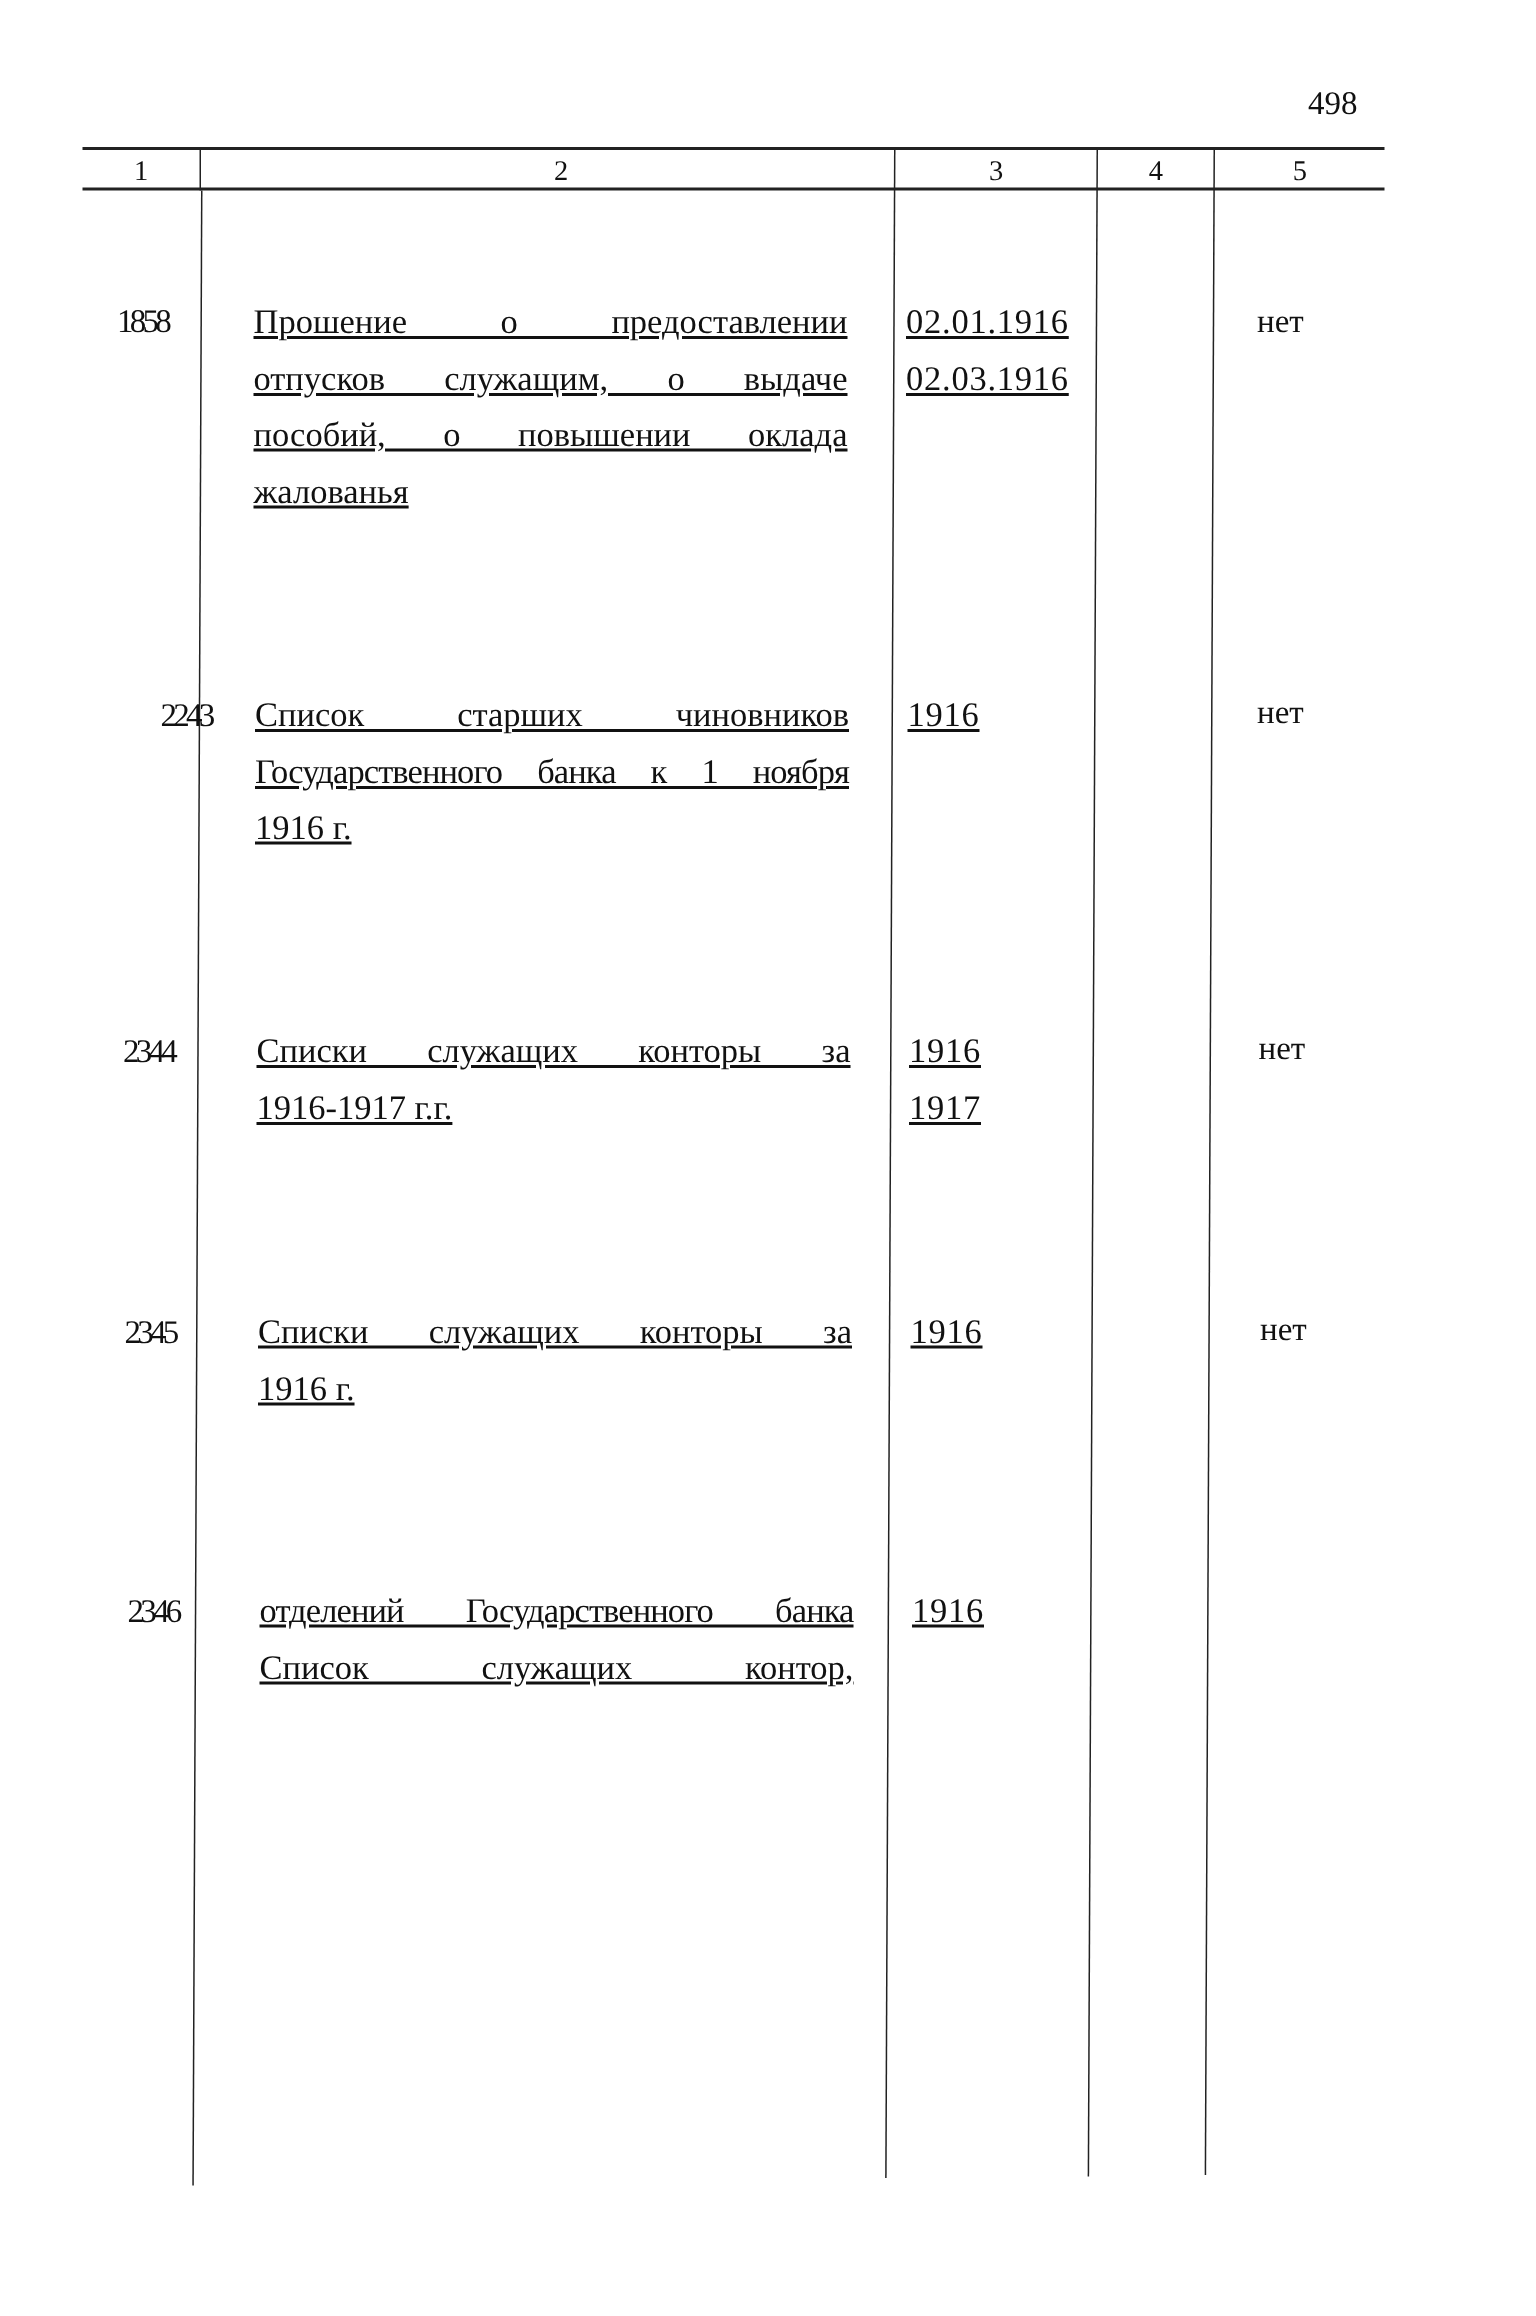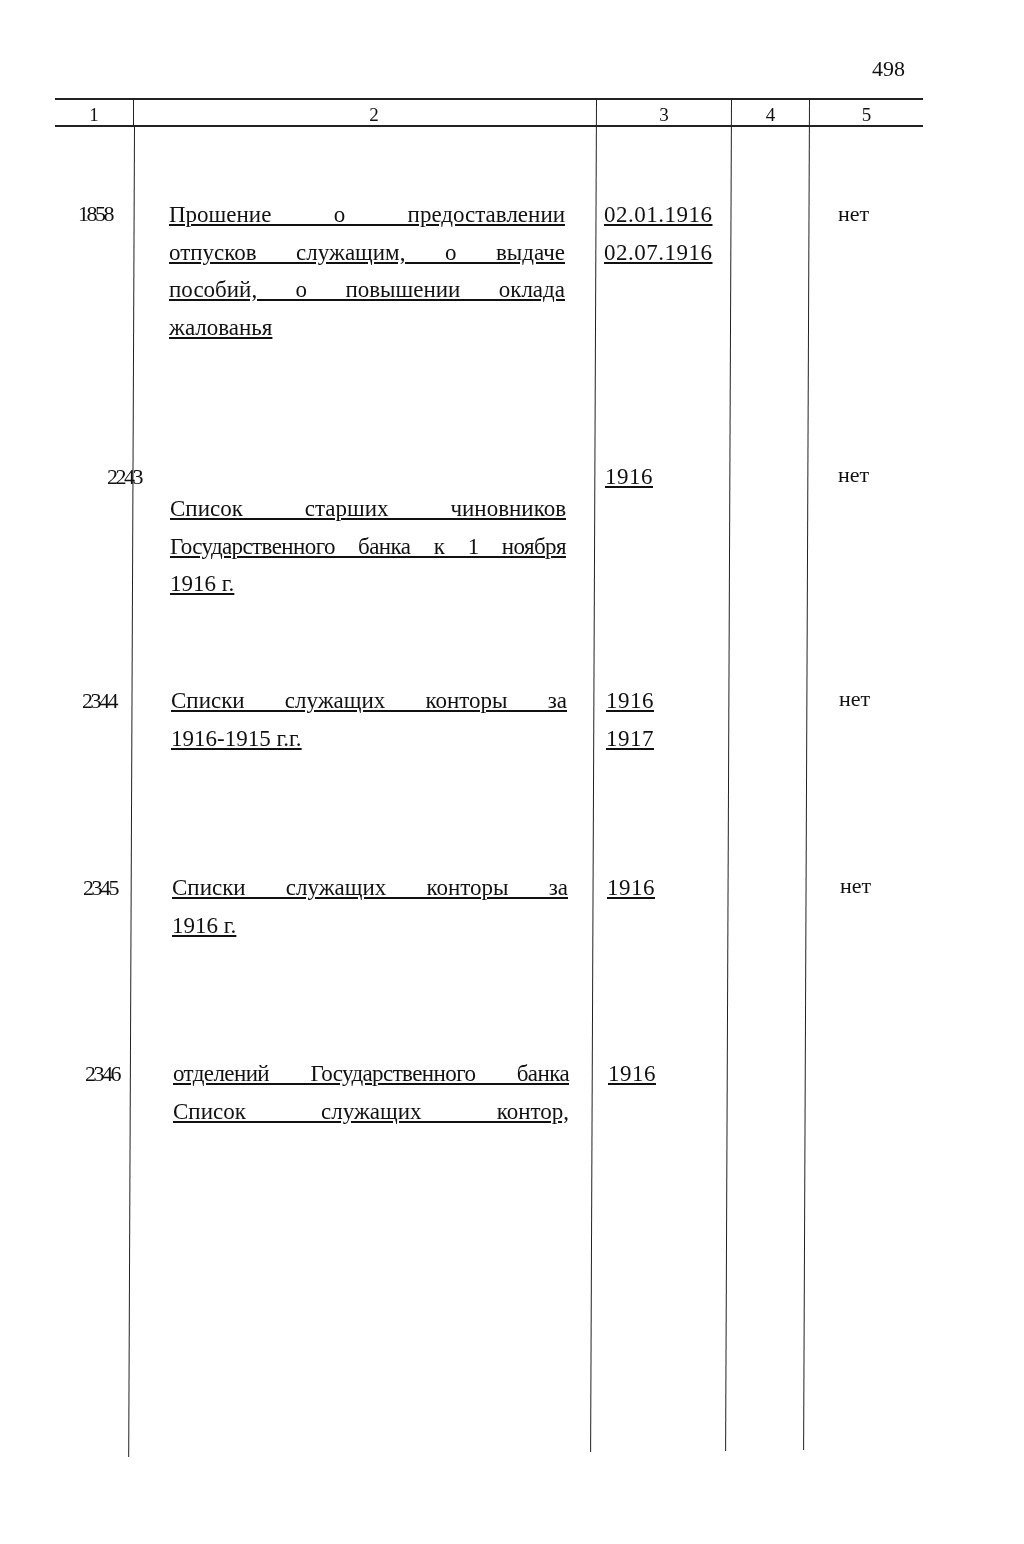--- a/index.html
+++ b/index.html
@@ -43,43 +43,43 @@
   <div>
     <div class="num" style="left:78px; top:201px;">1858</div>
     <div class="desc" style="left:169px; top:196px; width:396px;">
       <span style="text-align:justify; text-align-last:justify;">Прошение о предоставлении</span>
       <span style="text-align:justify; text-align-last:justify;">отпусков служащим, о выдаче</span>
       <span style="text-align:justify; text-align-last:justify;">пособий, о повышении оклада</span>
       <span>жалованья</span>
     </div>
     <div class="date" style="left:604px; top:196px;">
       <span>02.01.1916</span>
-      <span>02.07.1916</span>
+      <span>02.03.1916</span>
     </div>
     <div class="note" style="left:838px; top:201px;">нет</div>
   </div>
 
   <div>
     <div class="num" style="left:80px; top:464px;margin-left:27px;">2243</div>
     <div class="desc" style="left:170px; top:458px; width:396px;">
-      <span style="text-align:justify; text-align-last:justify;margin-top:32px;">Список старших чиновников</span>
+      <span style="text-align:justify; text-align-last:justify;">Список старших чиновников</span>
       <span style="text-align:justify; text-align-last:justify; letter-spacing:-0.6px;">Государственного банка к 1 ноября</span>
       <span>1916 г.</span>
     </div>
     <div class="date" style="left:605px; top:458px;">
       <span>1916</span>
     </div>
     <div class="note" style="left:838px; top:462px;">нет</div>
   </div>
 
   <div>
     <div class="num" style="left:82px; top:688px;">2344</div>
     <div class="desc" style="left:171px; top:682px; width:396px;">
       <span style="text-align:justify; text-align-last:justify;">Списки служащих конторы за</span>
-      <span>1916-1915 г.г.</span>
+      <span>1916-1917 г.г.</span>
     </div>
     <div class="date" style="left:606px; top:682px;">
       <span>1916</span>
       <span>1917</span>
     </div>
     <div class="note" style="left:839px; top:686px;">нет</div>
   </div>
 
   <div>
     <div class="num" style="left:83px; top:875px;">2345</div>

